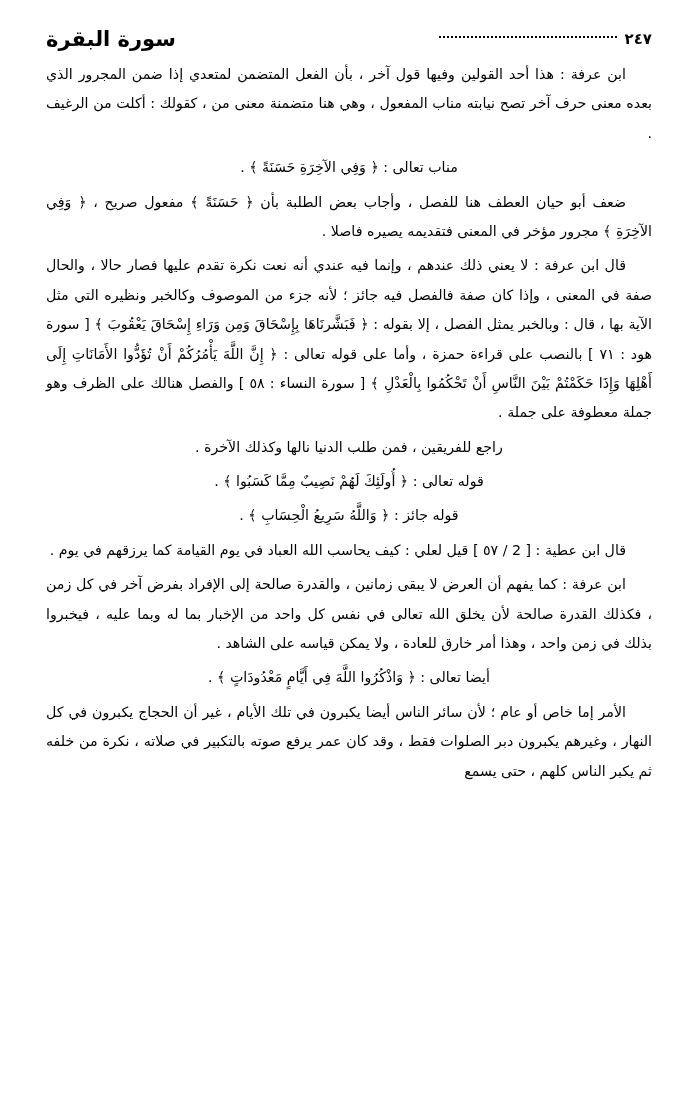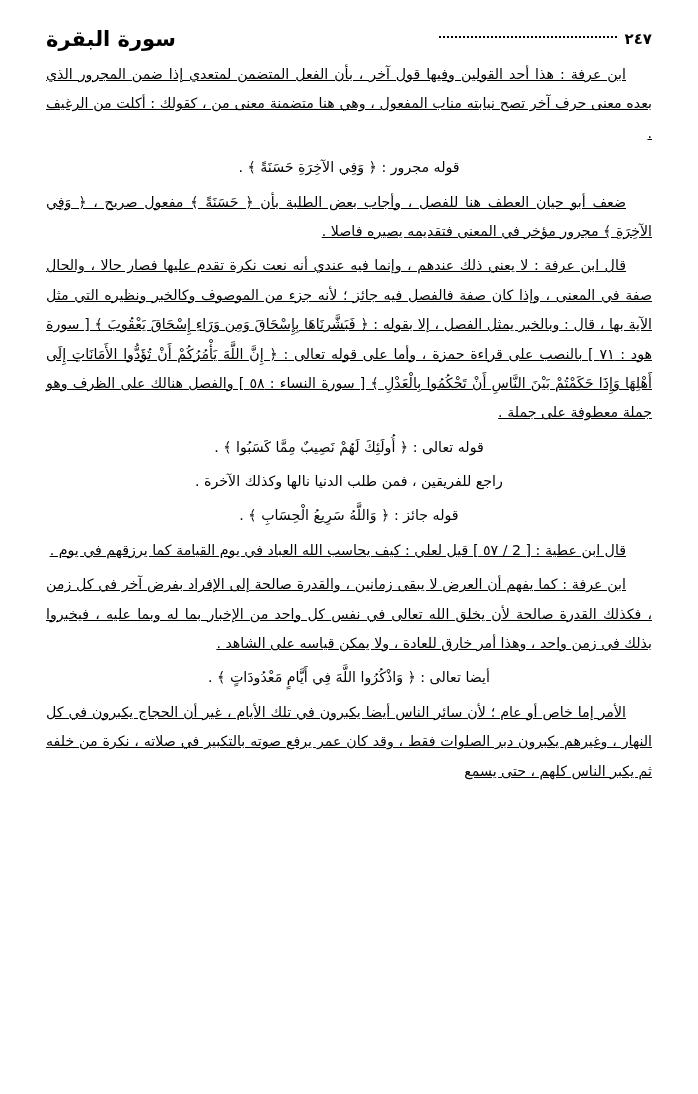--- a/index.html
+++ b/index.html
@@ -60,21 +60,20 @@
   .body {
     font-size: 14.2px;
     line-height: 2.07;
     text-align: justify;
     text-justify: inter-word;
   }
   p.para {
     margin: 0 0 5px 0;
     text-align: justify;
     text-indent: 0;
-    text-decoration: underline;
   }
   p.para.indent {
     text-indent: 26px;
   }
   p.center {
     margin: 0 0 5px 0;
     text-align: center;
   }
 </style>
 </head>
@@ -84,25 +83,25 @@
 
   <div class="header">
     <span class="pageno">٢٤٧</span>
     <div class="dots"></div>
     <span class="spacer"></span>
     <span class="surah">سورة البقرة</span>
   </div>
 
   <div class="body">
     <p class="para indent">ابن عرفة : هذا أحد القولين وفيها قول آخر ، بأن الفعل المتضمن لمتعدي إذا ضمن المجرور الذي بعده معنى حرف آخر تصح نيابته مناب المفعول ، وهي هنا متضمنة معنى من ، كقولك : أكلت من الرغيف .</p>
-    <p class="center">قوله مجرور : ﴿ وَفِي الآخِرَةِ حَسَنَةً ﴾ .</p>
+    <p class="center">مناب تعالى : ﴿ وَفِي الآخِرَةِ حَسَنَةً ﴾ .</p>
     <p class="para indent">ضعف أبو حيان العطف هنا للفصل ، وأجاب بعض الطلبة بأن ﴿ حَسَنَةً ﴾ مفعول صريح ، ﴿ وَفِي الآخِرَةِ ﴾ مجرور مؤخر في المعنى فتقديمه يصيره فاصلا .</p>
     <p class="para indent">قال ابن عرفة : لا يعني ذلك عندهم ، وإنما فيه عندي أنه نعت نكرة تقدم عليها فصار حالا ، والحال صفة في المعنى ، وإذا كان صفة فالفصل فيه جائز ؛ لأنه جزء من الموصوف وكالخبر ونظيره التي مثل الآية بها ، قال : وبالخبر يمثل الفصل ، إلا بقوله : ﴿ فَبَشَّرنَاهَا بِإِسْحَاقَ وَمِن وَرَاءِ إِسْحَاقَ يَعْقُوبَ ﴾ [ سورة هود : ٧١ ] بالنصب على قراءة حمزة ، وأما على قوله تعالى : ﴿ إِنَّ اللَّهَ يَأْمُرُكُمْ أَنْ تُؤَدُّوا الأَمَانَاتِ إِلَى أَهْلِهَا وَإِذَا حَكَمْتُمْ بَيْنَ النَّاسِ أَنْ تَحْكُمُوا بِالْعَدْلِ ﴾ [ سورة النساء : ٥٨ ] والفصل هنالك على الظرف وهو جملة معطوفة على جملة .</p>
+    <p class="center">راجع للفريقين ، فمن طلب الدنيا نالها وكذلك الآخرة .</p>
     <p class="center">قوله تعالى : ﴿ أُولَئِكَ لَهُمْ نَصِيبٌ مِمَّا كَسَبُوا ﴾ .</p>
-    <p class="center">راجع للفريقين ، فمن طلب الدنيا نالها وكذلك الآخرة .</p>
     <p class="center">قوله جائز : ﴿ وَاللَّهُ سَرِيعُ الْحِسَابِ ﴾ .</p>
     <p class="para indent">قال ابن عطية : [ 2 / ٥٧ ] قيل لعلي : كيف يحاسب الله العباد في يوم القيامة كما يرزقهم في يوم .</p>
     <p class="para indent">ابن عرفة : كما يفهم أن العرض لا يبقى زمانين ، والقدرة صالحة إلى الإفراد بفرض آخر في كل زمن ، فكذلك القدرة صالحة لأن يخلق الله تعالى في نفس كل واحد من الإخبار بما له وبما عليه ، فيخبروا بذلك في زمن واحد ، وهذا أمر خارق للعادة ، ولا يمكن قياسه على الشاهد .</p>
     <p class="center">أيضا تعالى : ﴿ وَاذْكُرُوا اللَّهَ فِي أَيَّامٍ مَعْدُودَاتٍ ﴾ .</p>
     <p class="para indent">الأمر إما خاص أو عام ؛ لأن سائر الناس أيضا يكبرون في تلك الأيام ، غير أن الحجاج يكبرون في كل النهار ، وغيرهم يكبرون دبر الصلوات فقط ، وقد كان عمر يرفع صوته بالتكبير في صلاته ، نكرة من خلفه ثم يكبر الناس كلهم ، حتى يسمع</p>
   </div>
 
 </div>
 
 </body></html>

